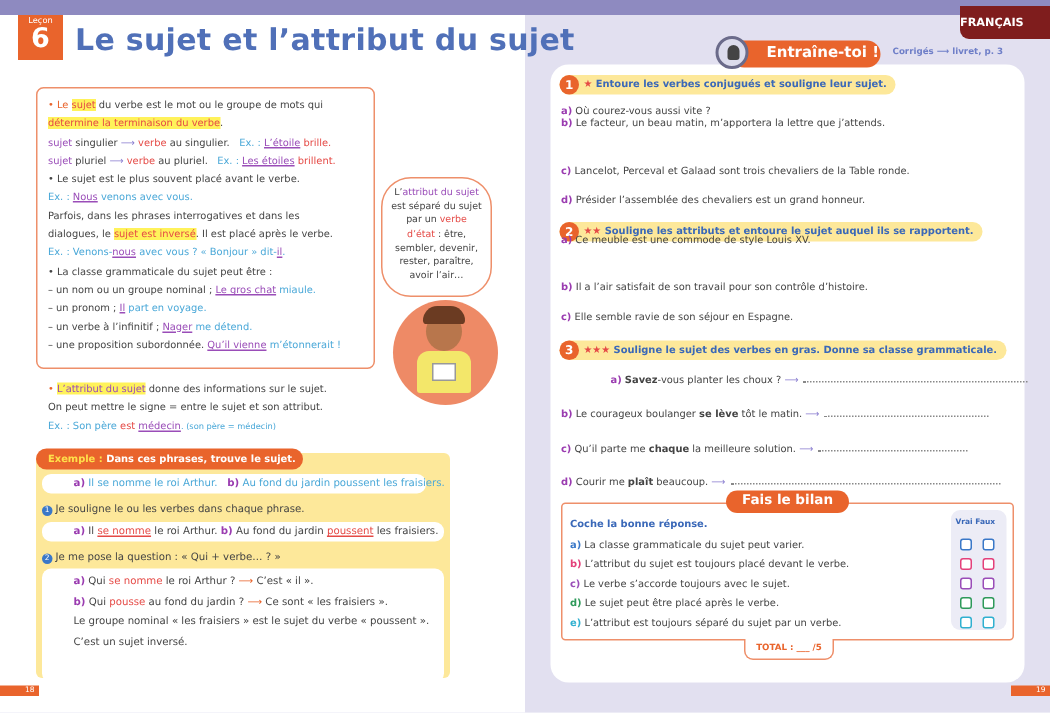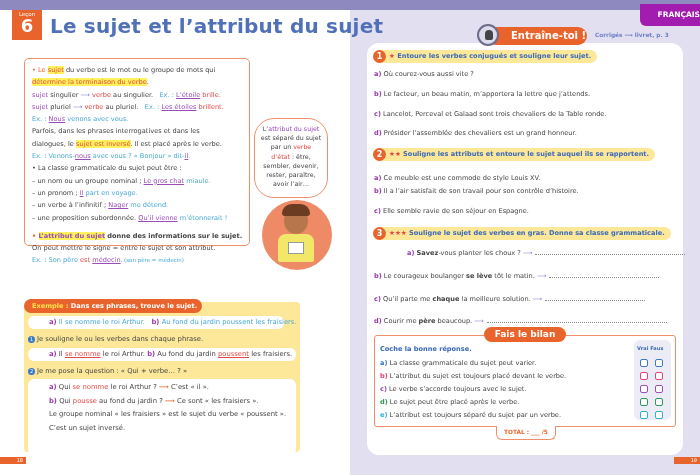--- a/index.html
+++ b/index.html
@@ -26,21 +26,21 @@
   .char-hair { position: absolute; left: 20px; top: 4px; width: 28px; height: 12px; border-radius: 12px 12px 3px 3px; background: #6b3b22; }
   .char-body { position: absolute; left: 16px; top: 34px; width: 36px; height: 28px; border-radius: 8px 8px 2px 2px; background: #f3e76a; }
   .char-note { position: absolute; left: 26px; top: 42px; width: 16px; height: 12px; background: #fff; border: 1px solid #999; }
   .example-box { position: absolute; left: 24px; top: 302px; width: 276px; height: 150px; background: #fde89a; border-radius: 4px; }
   .example-head { position: absolute; left: 24px; top: 299px; height: 14px; width: 178px; background: #e9642c; border-radius: 8px; color: #fff; font-size: 6.6px; font-weight: bold; line-height: 14px; padding-left: 8px; }
   .example-head .yel { color: #ffe04a; }
   .ex-line { position: absolute; left: 28px; font-size: 6.8px; color: #444; white-space: nowrap; }
   .ex-white { background: #fff; border-radius: 6px; padding: 2px 21px; height: 13px; line-height: 9px; }
   .num-circ { display: inline-block; width: 7px; height: 7px; border-radius: 50%; background: #3a78c8; color: #fff; font-size: 5px; text-align: center; line-height: 7px; margin-right: 2px; vertical-align: 0.5px; }
   .page-num { position: absolute; top: 457px; height: 7px; width: 26px; background: #e9642c; color: #fff; font-size: 5px; line-height: 7px; text-align: right; padding-right: 3px; }
-  .fr-tab { position: absolute; right: 0; top: 4px; width: 60px; height: 22px; background: #a21caf; color: #fff; font-weight: bold; font-size: 7.5px; line-height: 22px; text-align: right; border-radius: 0 0 0 6px; }
+  .fr-tab { position: absolute; right: 0; top: 4px; width: 60px; height: 22px; background: #7f1d1d; color: #fff; font-weight: bold; font-size: 7.5px; line-height: 22px; text-align: left; border-radius: 0 0 0 6px; }
   .card { position: absolute; left: 367px; top: 43px; width: 316px; height: 412px; background: #fff; border-radius: 12px; }
   .ent-pill { position: absolute; left: 487px; top: 27px; height: 18px; width: 100px; background: #e9642c; border-radius: 9px; color: #fff; font-size: 10px; font-weight: bold; line-height: 18px; padding-left: 24px; }
   .ent-icon { position: absolute; left: 477px; top: 24px; width: 22px; height: 22px; border-radius: 50%; background: #dcdcec; border: 2px solid #6b6b8a; }
   .ent-icon::after { content: ""; position: absolute; left: 6px; top: 4px; width: 8px; height: 10px; background: #444; border-radius: 4px 4px 2px 2px; }
   .corriges { position: absolute; left: 595px; top: 32px; font-size: 5.8px; font-weight: bold; color: #6f7fc8; white-space: nowrap; }
   .ex-title { position: absolute; left: 373px; height: 13px; border-radius: 7px; background: #fde89a; font-size: 6.6px; font-weight: bold; color: #3a68b8; line-height: 13px; padding-left: 16px; padding-right: 6px; white-space: nowrap; }
   .ex-num { position: absolute; left: 0; top: -0.5px; width: 13px; height: 13px; border-radius: 50%; background: #e9642c; color: #fff; font-size: 8px; text-align: center; line-height: 13px; font-weight: bold; }
   .stars { color: #e54a46; }
   .item { position: absolute; left: 374px; font-size: 6.6px; color: #444; white-space: nowrap; }
   .lt { color: #9a3bb0; font-weight: bold; }
@@ -66,30 +66,31 @@
   <span class="lbl">Leçon</span>
   <span class="num">6</span>
 </div>
 <div class="title">Le sujet et l’attribut du sujet</div>
 
 <div class="rule-box">
   <p><span class="bullet-or">• Le </span><span class="hl red">sujet</span><span> du verbe est le mot ou le groupe de mots qui</span></p>
   <p><span class="hl red">détermine la terminaison du verbe</span><span>.</span></p>
   <p><span class="purple">sujet</span><span> singulier </span><span class="arrow">⟶</span><span class="red"> verbe</span><span> au singulier.</span>&nbsp;&nbsp;&nbsp;<span class="blue">Ex. : </span><span class="purple ul">L’étoile</span><span class="red"> brille.</span></p>
   <p><span class="purple">sujet</span><span> pluriel </span><span class="arrow">⟶</span><span class="red"> verbe</span><span> au pluriel.</span>&nbsp;&nbsp;&nbsp;<span class="blue">Ex. : </span><span class="purple ul">Les étoiles</span><span class="red"> brillent.</span></p>
+  <p>• Le sujet est le plus souvent placé avant le verbe.</p>
   <p class="blue"><span>Ex. : </span><span class="purple ul">Nous</span><span> venons avec vous.</span></p>
   <p>Parfois, dans les phrases interrogatives et dans les</p>
   <p><span>dialogues, le </span><span class="hl red">sujet est inversé</span><span>. Il est placé après le verbe.</span></p>
   <p class="blue"><span>Ex. : Venons-</span><span class="purple ul">nous</span><span> avec vous ?   « Bonjour » dit-</span><span class="purple ul">il</span><span>.</span></p>
   <p>• La classe grammaticale du sujet peut être :</p>
   <p><span>– un nom ou un groupe nominal ; </span><span class="purple ul">Le gros chat</span><span class="blue"> miaule.</span></p>
   <p><span>– un pronom ; </span><span class="purple ul">Il</span><span class="blue"> part en voyage.</span></p>
   <p><span>– un verbe à l’infinitif ; </span><span class="purple ul">Nager</span><span class="blue"> me détend.</span></p>
   <p><span>– une proposition subordonnée. </span><span class="purple ul">Qu’il vienne</span><span class="blue"> m’étonnerait !</span></p>
-  <p style="margin-top:6px;font-weight:bold;"><span class="bullet-or">• </span><span class="hl purple">L’attribut du sujet</span><span> donne des informations sur le sujet.</span></p>
+  <p style="margin-top:17px;"><span class="bullet-or">• </span><span class="hl purple">L’attribut du sujet</span><span> donne des informations sur le sujet.</span></p>
   <p>On peut mettre le signe = entre le sujet et son attribut.</p>
   <p class="blue"><span>Ex. : Son père </span><span class="red">est</span><span> </span><span class="purple ul">médecin</span><span style="font-size:5.5px">. (son père = médecin)</span></p>
 </div>
 
 <div class="bubble">
   <div><span>L’</span><span class="purple">attribut du sujet</span></div>
   <div>est séparé du sujet</div>
   <div><span>par un </span><span class="red">verbe</span></div>
   <div><span class="red">d’état</span><span> : être,</span></div>
   <div>sembler, devenir,</div>
@@ -120,34 +121,34 @@
 <div class="page-num" style="left:0;">18</div>
 
 <div class="fr-tab">FRANÇAIS</div>
 <div class="card"></div>
 <div class="ent-pill">Entraîne-toi !</div>
 <div class="ent-icon"></div>
 <div class="corriges">Corrigés ⟶ livret, p. 3</div>
 
 <div class="ex-title" style="top:50px;"><span class="ex-num">1</span><span class="stars">★</span><span> Entoure les verbes conjugués et souligne leur sujet.</span></div>
 <div class="item" style="top:70px;"><span class="lt">a)</span><span> Où courez-vous aussi vite ?</span></div>
-<div class="item" style="top:90px;"><span class="lt">b)</span><span> Le facteur, un beau matin, m’apportera la lettre que j’attends.</span></div>
+<div class="item" style="top:78px;"><span class="lt">b)</span><span> Le facteur, un beau matin, m’apportera la lettre que j’attends.</span></div>
 <div class="item" style="top:110px;"><span class="lt">c)</span><span> Lancelot, Perceval et Galaad sont trois chevaliers de la Table ronde.</span></div>
 <div class="item" style="top:129px;"><span class="lt">d)</span><span> Présider l’assemblée des chevaliers est un grand honneur.</span></div>
 
 <div class="ex-title" style="top:148px;"><span class="ex-num">2</span><span class="stars">★★</span><span> Souligne les attributs et entoure le sujet auquel ils se rapportent.</span></div>
-<div class="item" style="top:174px;"><span class="lt">a)</span><span> Ce meuble est une commode de style Louis XV.</span></div>
+<div class="item" style="top:156px;"><span class="lt">a)</span><span> Ce meuble est une commode de style Louis XV.</span></div>
 <div class="item" style="top:187px;"><span class="lt">b)</span><span> Il a l’air satisfait de son travail pour son contrôle d’histoire.</span></div>
 <div class="item" style="top:207px;"><span class="lt">c)</span><span> Elle semble ravie de son séjour en Espagne.</span></div>
 
 <div class="ex-title" style="top:227px;"><span class="ex-num">3</span><span class="stars">★★★</span><span> Souligne le sujet des verbes en gras. Donne sa classe grammaticale.</span></div>
 <div class="item" style="top:249px;padding-left:33px;"><span class="lt">a)</span><span> </span><b>Savez</b><span>-vous planter les choux ? </span><span class="arrow">⟶</span><span class="dots" style="width:150px;"></span></div>
 <div class="item" style="top:272px;"><span class="lt">b)</span><span> Le courageux boulanger </span><b>se lève</b><span> tôt le matin. </span><span class="arrow">⟶</span><span class="dots" style="width:110px;"></span></div>
 <div class="item" style="top:295px;"><span class="lt">c)</span><span> Qu’il parte me </span><b>chaque</b><span> la meilleure solution. </span><span class="arrow">⟶</span><span class="dots" style="width:100px;"></span></div>
-<div class="item" style="top:317px;"><span class="lt">d)</span><span> Courir me </span><b>père</b><span> beaucoup. </span><span class="arrow">⟶</span><span class="dots" style="width:180px;"></span></div>
+<div class="item" style="top:317px;"><span class="lt">d)</span><span> Courir me </span><b>plaît</b><span> beaucoup. </span><span class="arrow">⟶</span><span class="dots" style="width:180px;"></span></div>
 
 <div class="bilan-box"></div>
 <div class="bilan-pill">Fais le bilan</div>
 <div class="coche">Coche la bonne réponse.</div>
 <div class="vf-panel"></div>
 <div class="vf-head"><span>Vrai</span>&nbsp;<span>Faux</span></div>
 
 <div class="b-item" style="top:359px;"><span style="color:#3a78c8;font-weight:bold;">a)</span><span> La classe grammaticale du sujet peut varier.</span></div>
 <div class="b-item" style="top:372px;"><span style="color:#e4407a;font-weight:bold;">b)</span><span> L’attribut du sujet est toujours placé devant le verbe.</span></div>
 <div class="b-item" style="top:385px;"><span style="color:#9a4db8;font-weight:bold;">c)</span><span> Le verbe s’accorde toujours avec le sujet.</span></div>

